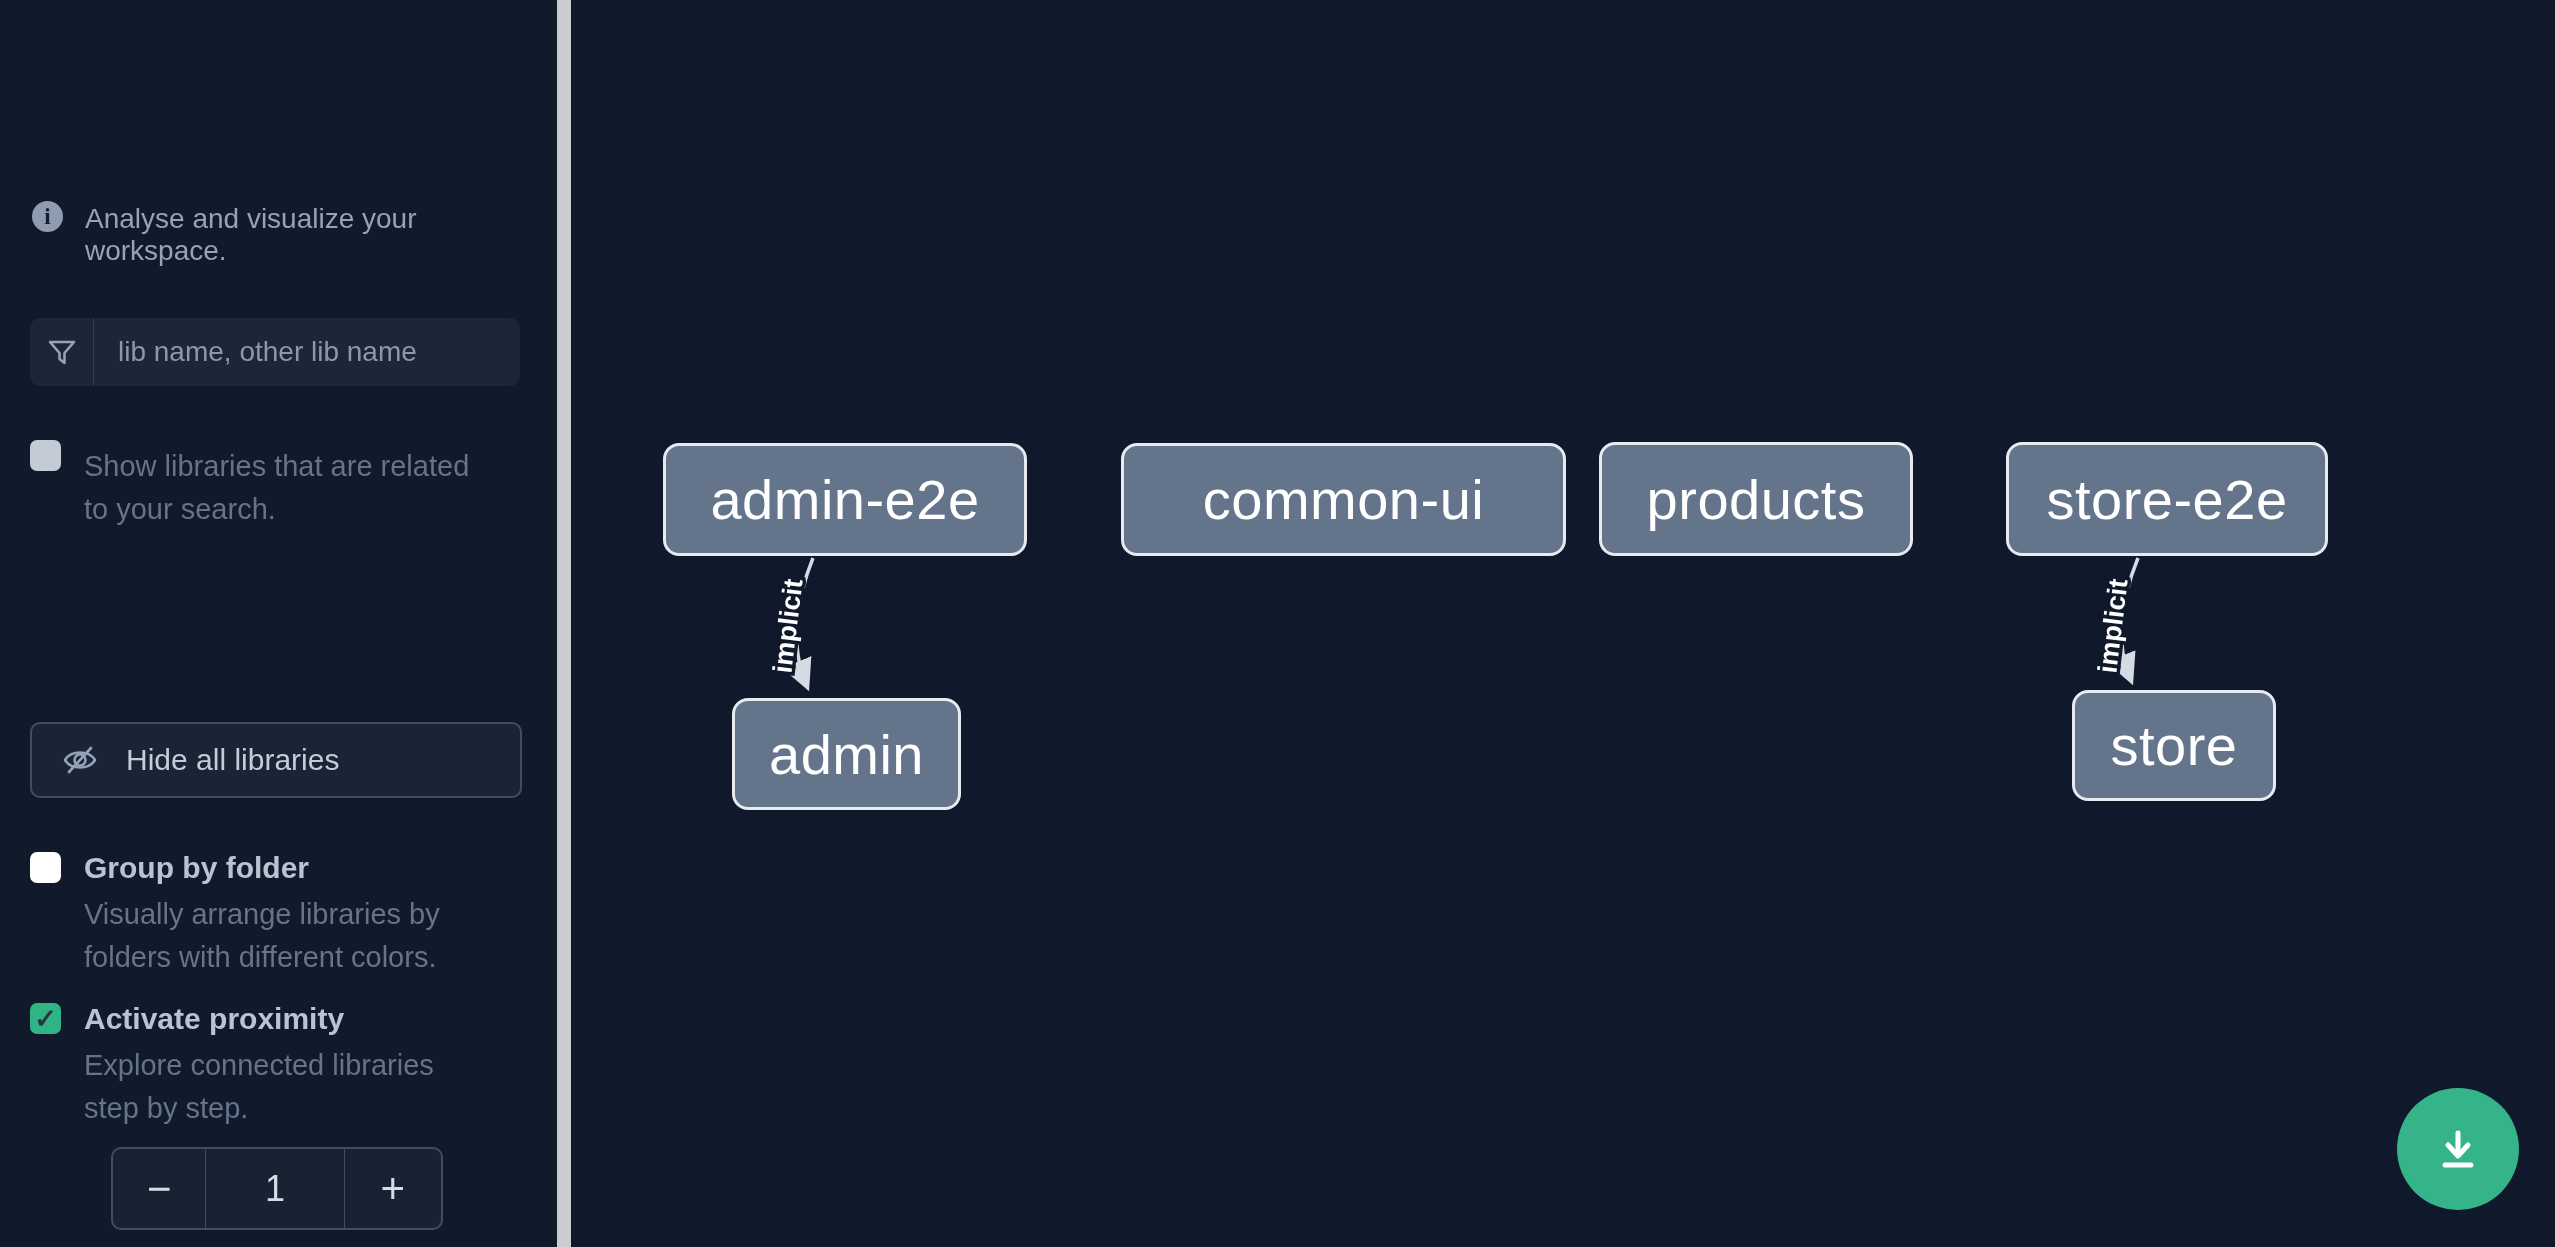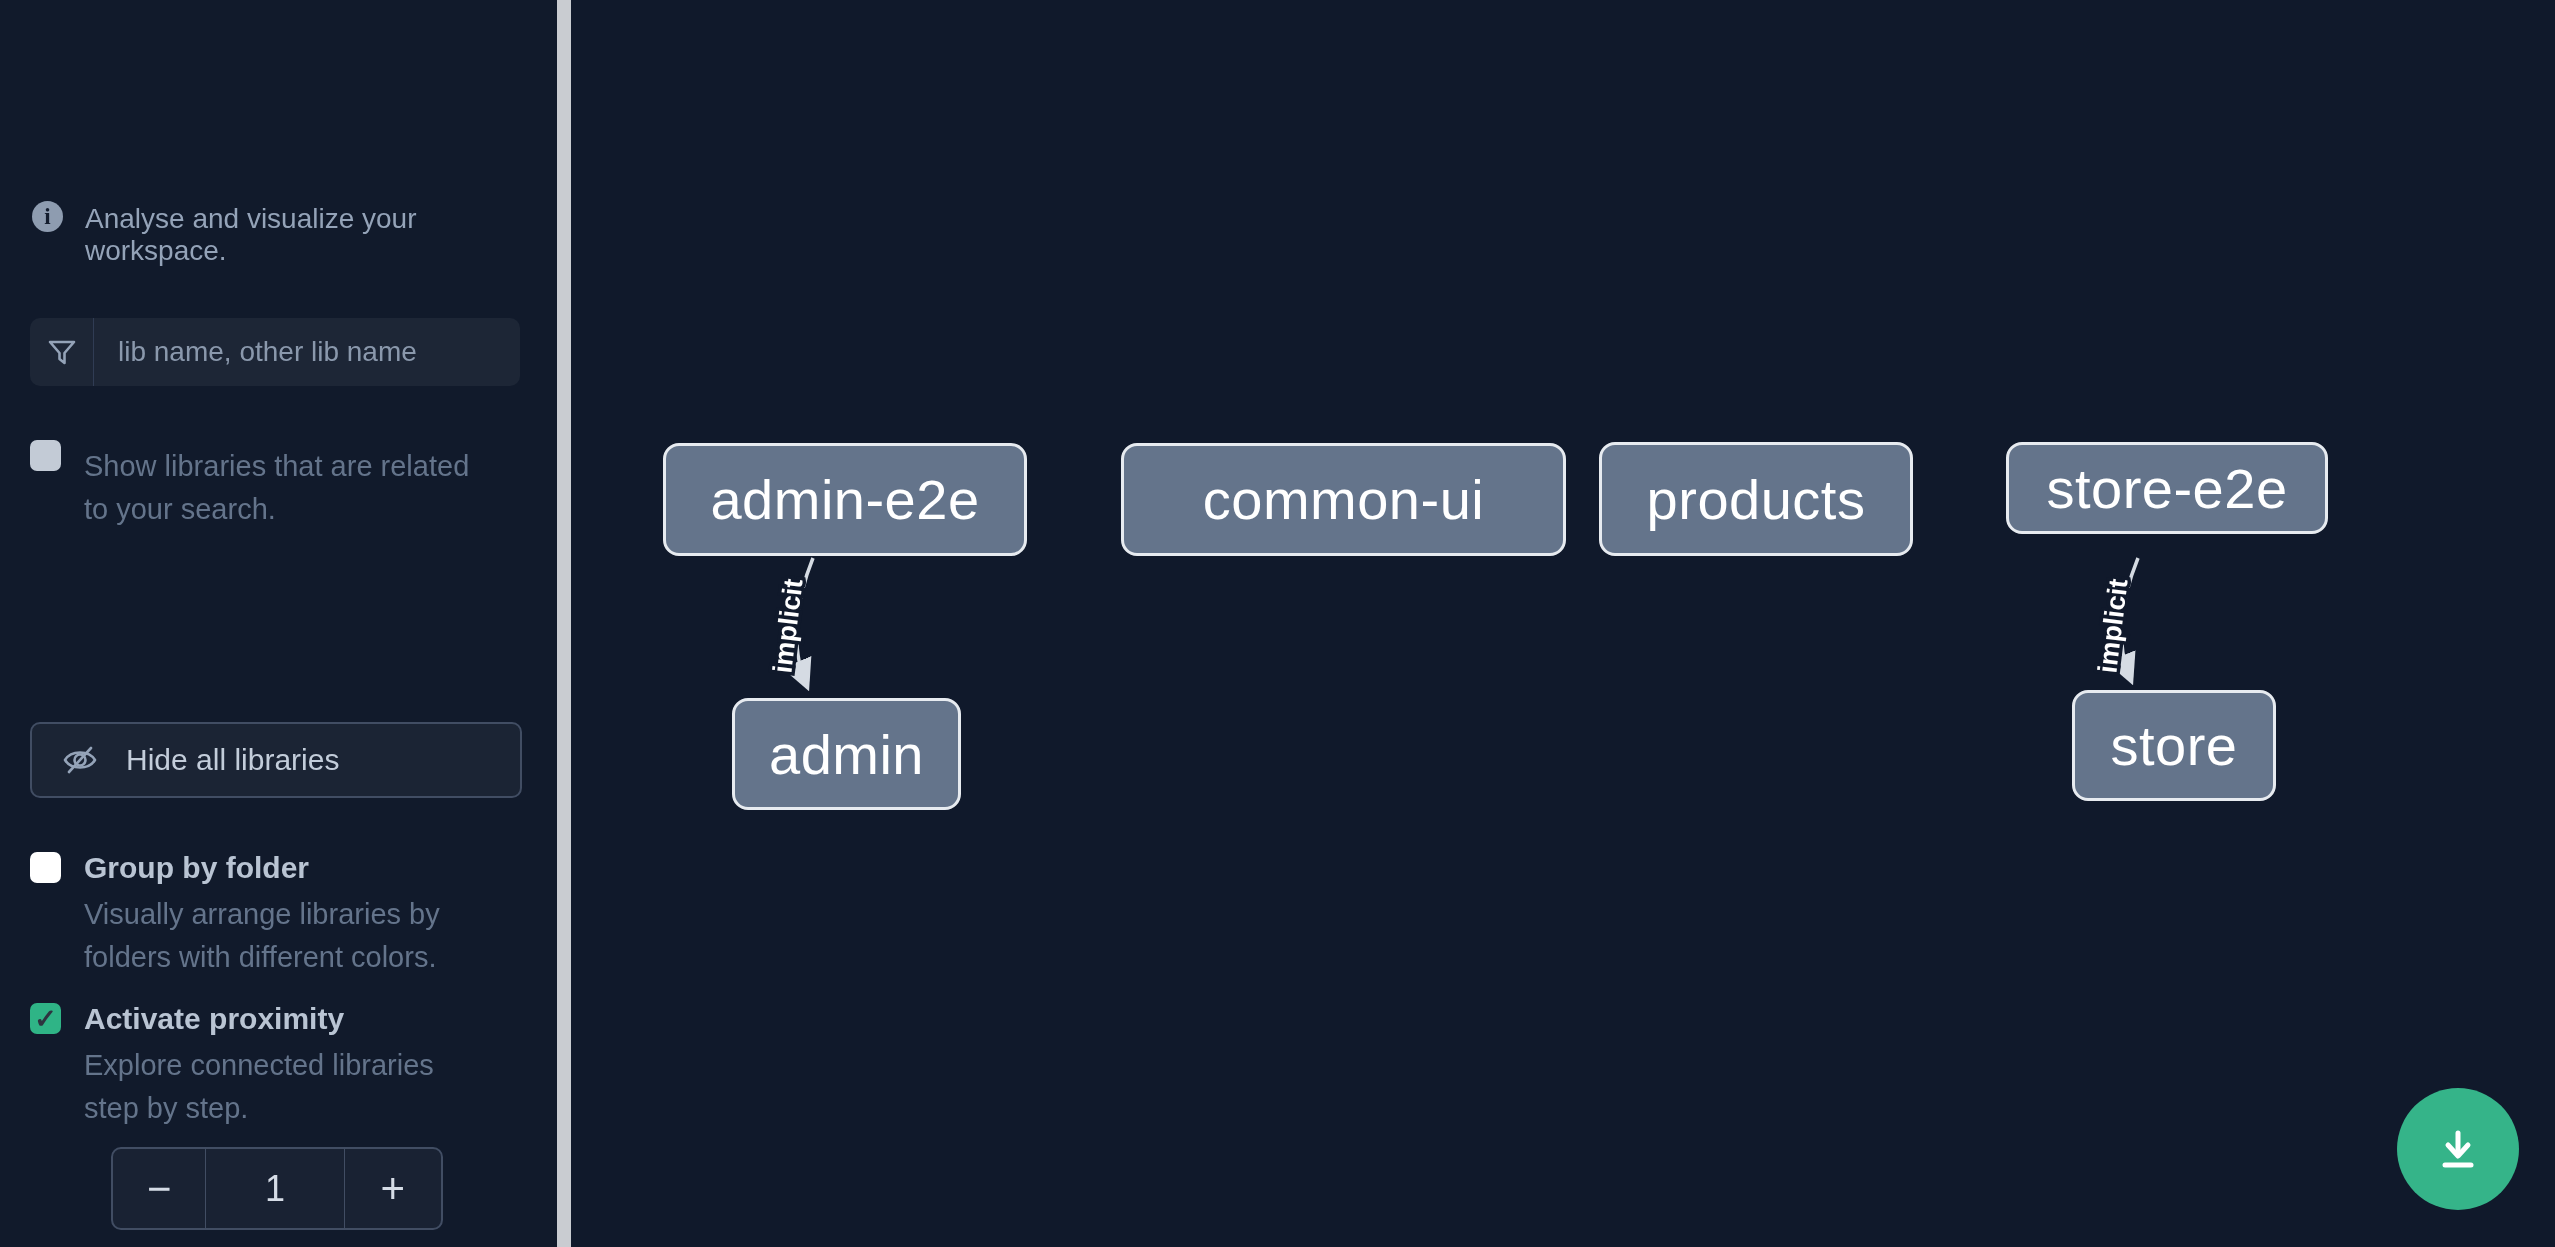--- a/index.html
+++ b/index.html
@@ -76,21 +76,21 @@
 
   <div class="node" style="left:663px; top:443px; width:364px; height:113px;">
       <span>admin-e2e</span>
     </div>
   <div class="node" style="left:1121px; top:443px; width:445px; height:113px;">
       <span>common-ui</span>
     </div>
   <div class="node" style="left:1599px; top:442px; width:314px; height:114px;">
       <span>products</span>
     </div>
-  <div class="node" style="left:2006px; top:442px; width:322px; height:92px;">
+  <div class="node" style="left:2006px; top:442px; width:322px; height:114px;">
       <span>store-e2e</span>
     </div>
   <div class="node" style="left:732px; top:698px; width:229px; height:112px;">
       <span>admin</span>
     </div>
   <div class="node" style="left:2072px; top:690px; width:204px; height:111px;">
       <span>store</span>
     </div>
 
   <div class="sidebar">

